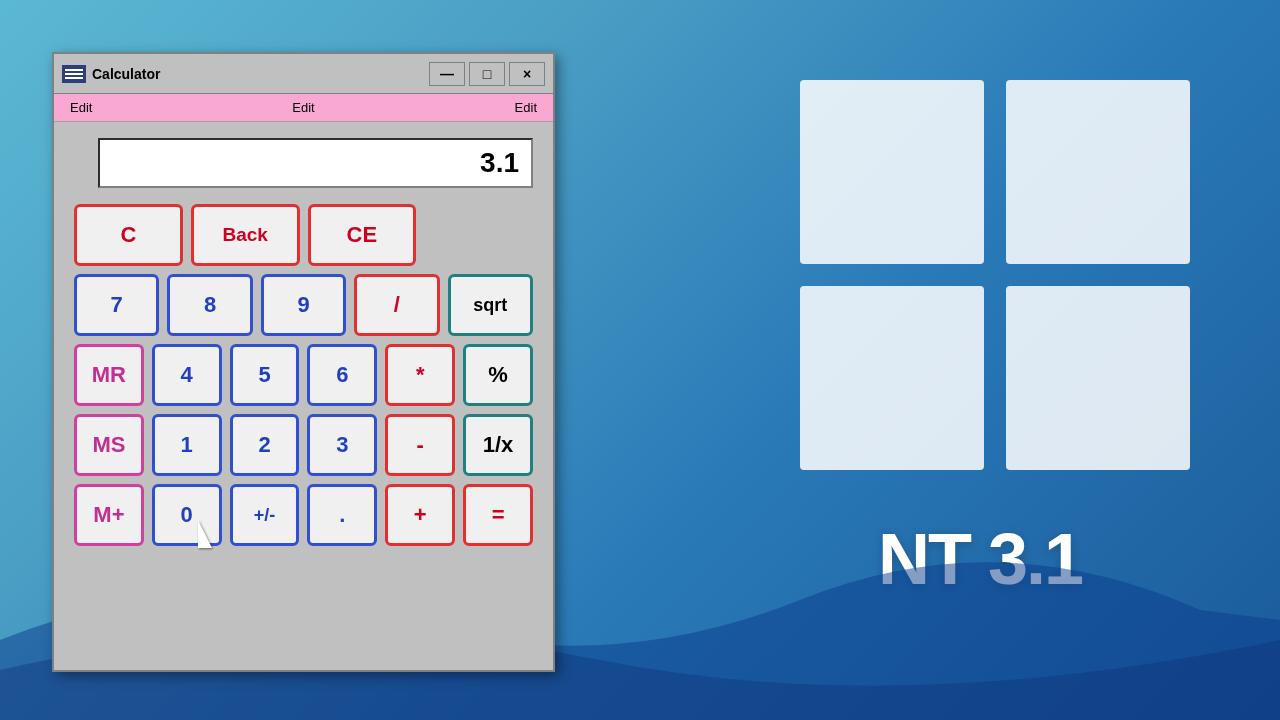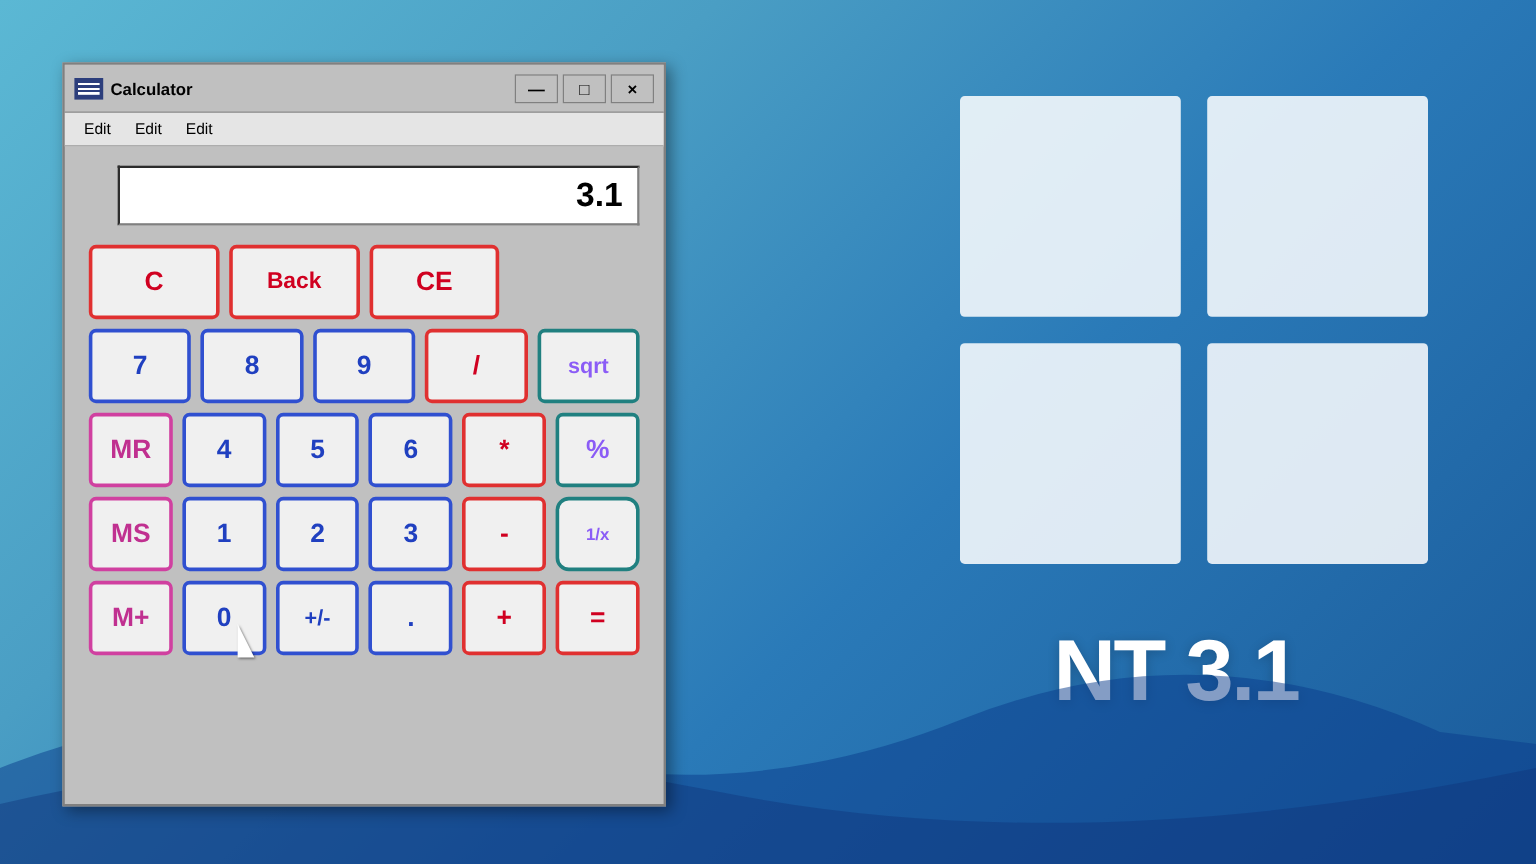--- a/index.html
+++ b/index.html
@@ -112,27 +112,28 @@
       display: flex;
       align-items: center;
       justify-content: center;
       font-size: 14px;
       font-weight: bold;
       color: #000;
     }
 
     
     .menu-bar {
-      background: #e5e5e5;
+      background: #f9a8d4;
       height: 28px;
       display: flex;
       align-items: center;
       padding: 0 8px;
       gap: 4px;
       border-bottom: 1px solid #a0a0a0;
+      justify-content: space-between;
     }
 
     .menu-item {
       padding: 2px 8px;
       font-size: 13px;
       color: #000;
       cursor: pointer;
     }
 
     
@@ -199,21 +200,21 @@
 
     .btn-pink {
       background: #f0f0f0;
       border: 3px solid #d040a0;
       color: #c03090;
     }
 
     .btn-teal {
       background: #f0f0f0;
       border: 3px solid #208080;
-      color: #8b5cf6;
+      color: #000000;
     }
 
     .btn-empty {
       background: transparent;
       border: 3px solid transparent;
       cursor: default;
     }
 
     
     .swirl-bg {
@@ -318,21 +319,21 @@
         <button class="calc-btn btn-red">*</button>
         <button class="calc-btn btn-teal">%</button>
       </div>
 
       <div class="btn-row">
         <button class="calc-btn btn-pink">MS</button>
         <button class="calc-btn btn-blue">1</button>
         <button class="calc-btn btn-blue">2</button>
         <button class="calc-btn btn-blue">3</button>
         <button class="calc-btn btn-red">-</button>
-        <button class="calc-btn btn-teal" style="font-size:14px;border-radius:11px;">1/x</button>
+        <button class="calc-btn btn-teal" style="font-size:22px;">1/x</button>
       </div>
 
       <div class="btn-row">
         <button class="calc-btn btn-pink">M+</button>
         <button class="calc-btn btn-blue">0</button>
         <button class="calc-btn btn-blue" style="font-size:18px;">+/-</button>
         <button class="calc-btn btn-blue">.</button>
         <button class="calc-btn btn-red">+</button>
         <button class="calc-btn btn-red">=</button>
       </div>

